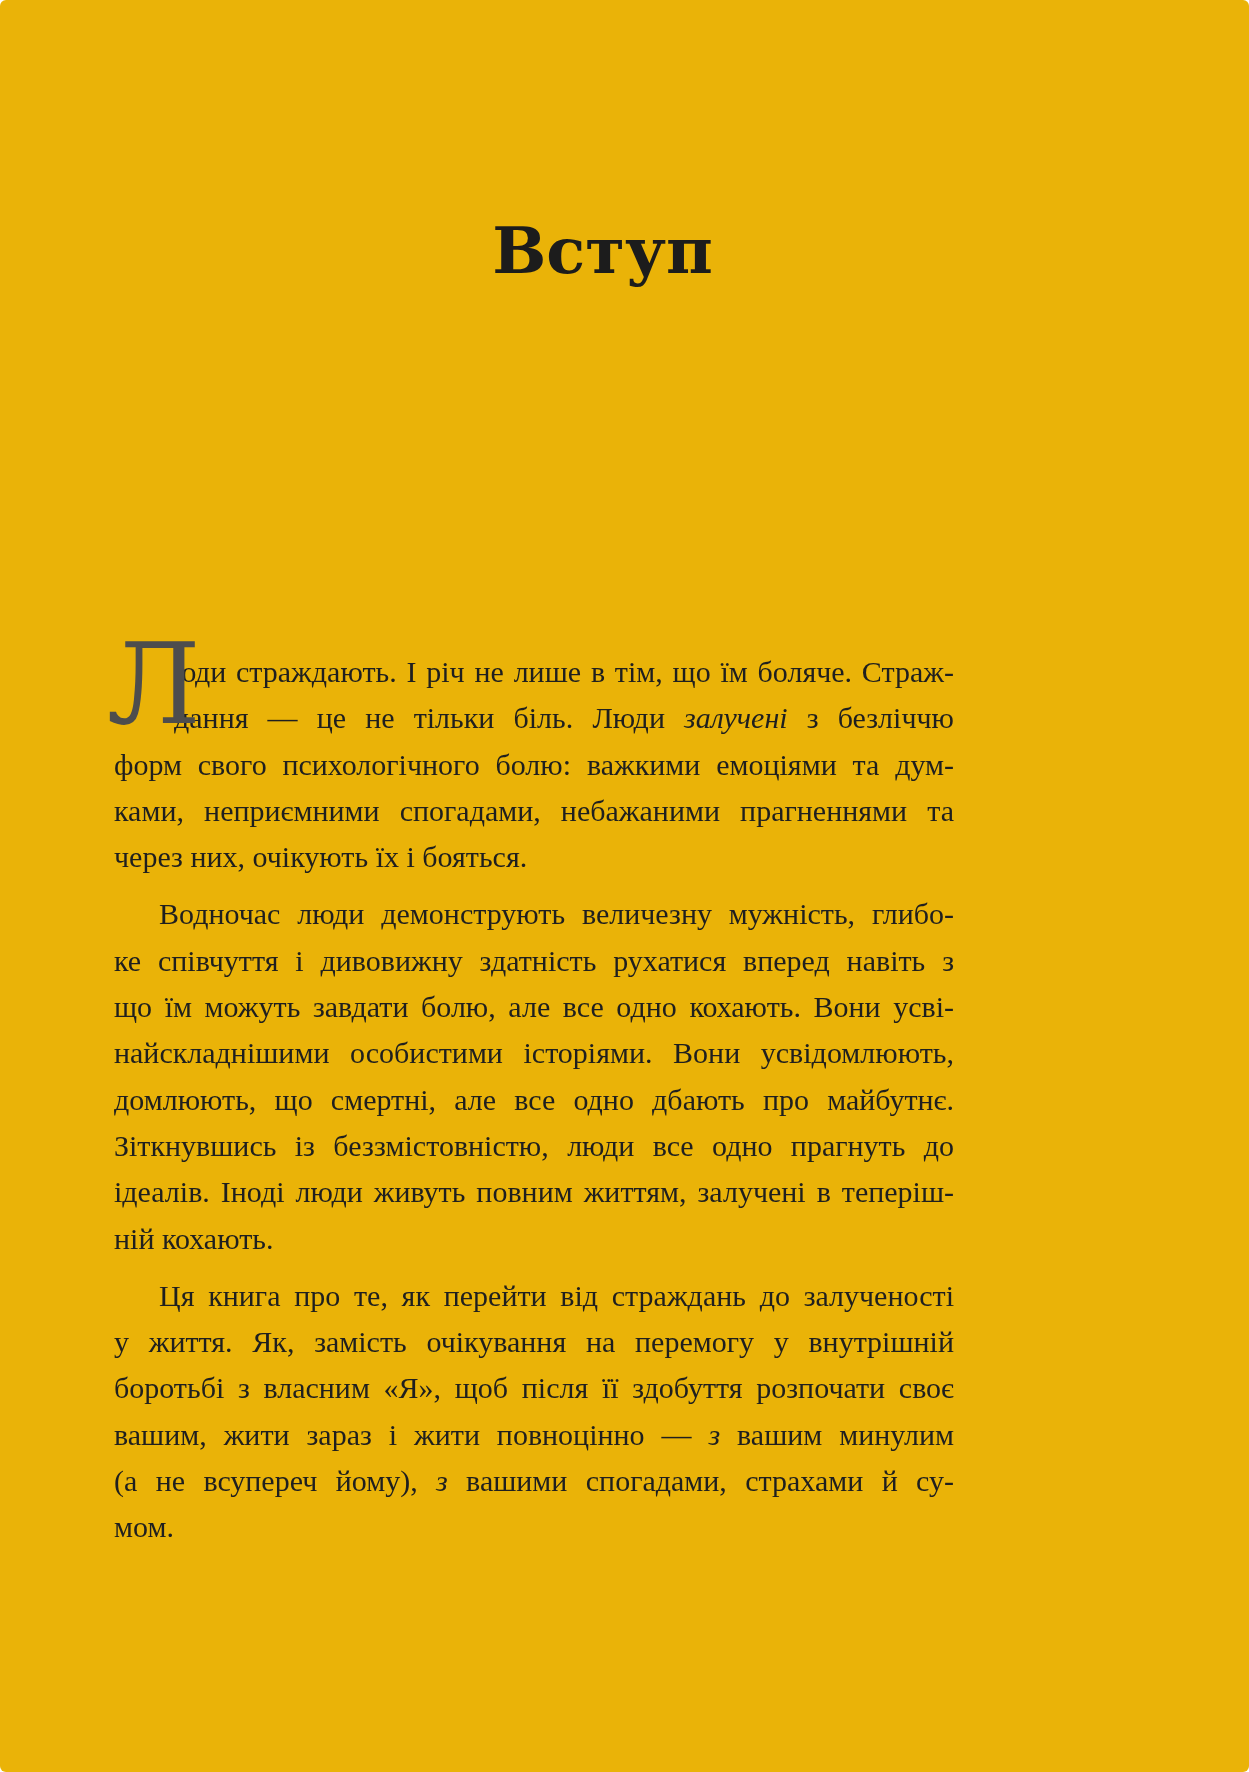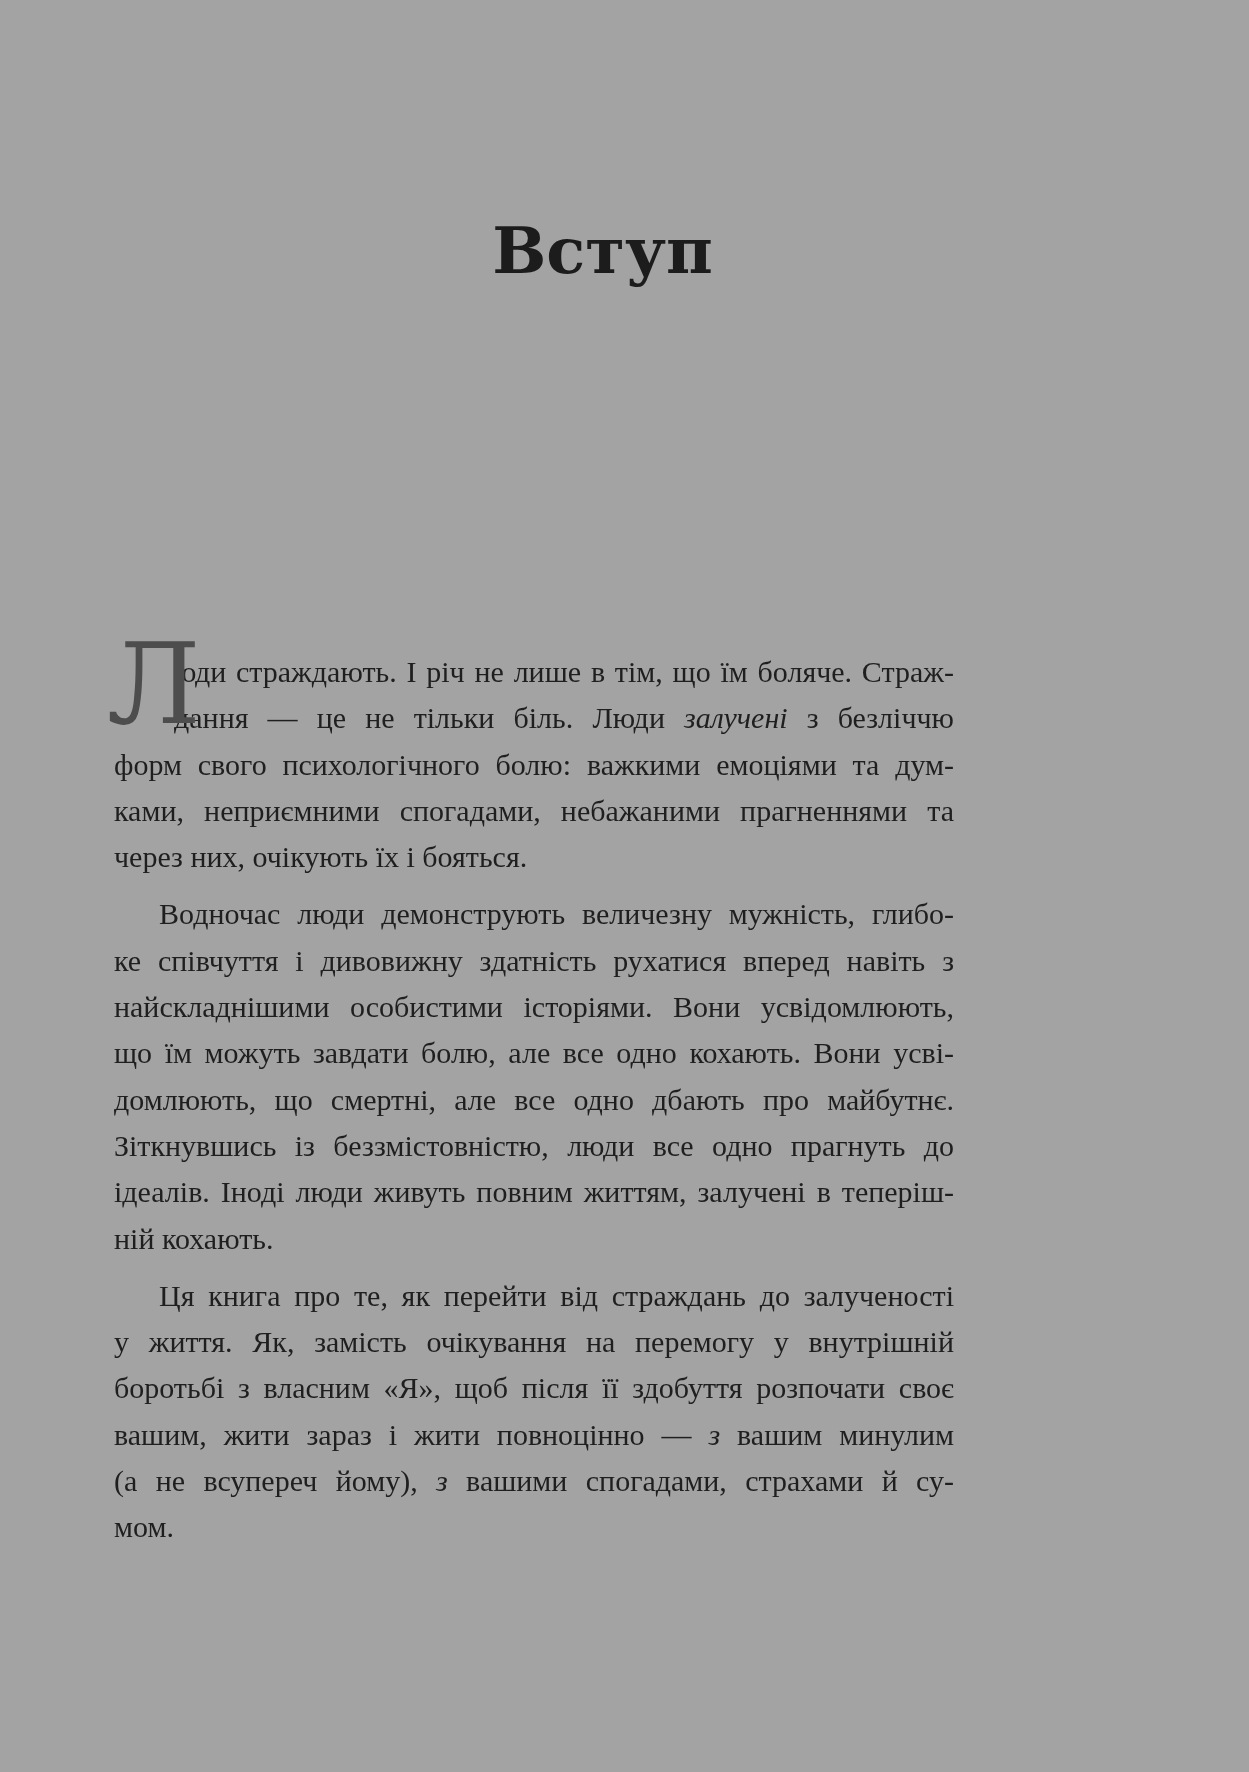--- a/index.html
+++ b/index.html
@@ -1,22 +1,23 @@
 <!DOCTYPE html>
 <html><head>
 <meta charset="utf-8">
 <style>
   html, body { margin: 0; padding: 0; }
   .page {
     position: relative;
     width: 1249px;
     height: 1772px;
-    background: #a3a3a3;
+    background: #eab308;
     overflow: hidden;
     font-family: "Liberation Serif", serif;
+    border-radius: 6px;
   }
   .chapter-title {
     position: absolute;
     top: 176px;
     left: 0;
     width: 1205px;
     text-align: center;
     font-family: "DejaVu Serif", serif;
     font-weight: 700;
     font-size: 64px;
@@ -71,22 +72,22 @@
   <div class="para">
         <div class="ln just drop-ind"><span>юди страждають. І річ не лише в тім, що їм боляче. Страж-</span></div>
         <div class="ln just drop-ind"><span>дання — це не тільки біль. Люди </span><span class="it">залучені</span><span> з безліччю</span></div>
         <div class="ln just"><span>форм свого психологічного болю: важкими емоціями та дум-</span></div>
         <div class="ln just"><span>ками, неприємними спогадами, небажаними прагненнями та</span></div>
         <div class="ln just last"><span>через них, очікують їх і бояться.</span></div>
       </div>
       <div class="para">
         <div class="ln just indent"><span>Водночас люди демонструють величезну мужність, глибо-</span></div>
         <div class="ln just"><span>ке співчуття і дивовижну здатність рухатися вперед навіть з</span></div>
+        <div class="ln just"><span>що їм можуть завдати болю, але все одно кохають. Вони усві-</span></div>
         <div class="ln just"><span>найскладнішими особистими історіями. Вони усвідомлюють,</span></div>
-        <div class="ln just"><span>що їм можуть завдати болю, але все одно кохають. Вони усві-</span></div>
         <div class="ln just"><span>домлюють, що смертні, але все одно дбають про майбутнє.</span></div>
         <div class="ln just"><span>Зіткнувшись із беззмістовністю, люди все одно прагнуть до</span></div>
         <div class="ln just"><span>ідеалів. Іноді люди живуть повним життям, залучені в теперіш-</span></div>
         <div class="ln just last"><span>ній кохають.</span></div>
       </div>
       <div class="para">
         <div class="ln just indent"><span>Ця книга про те, як перейти від страждань до залученості</span></div>
         <div class="ln just"><span>у життя. Як, замість очікування на перемогу у внутрішній</span></div>
         <div class="ln just"><span>боротьбі з власним «Я», щоб після її здобуття розпочати своє</span></div>
         <div class="ln just"><span>вашим, жити зараз і жити повноцінно — </span><span class="it">з</span><span> вашим минулим</span></div>

